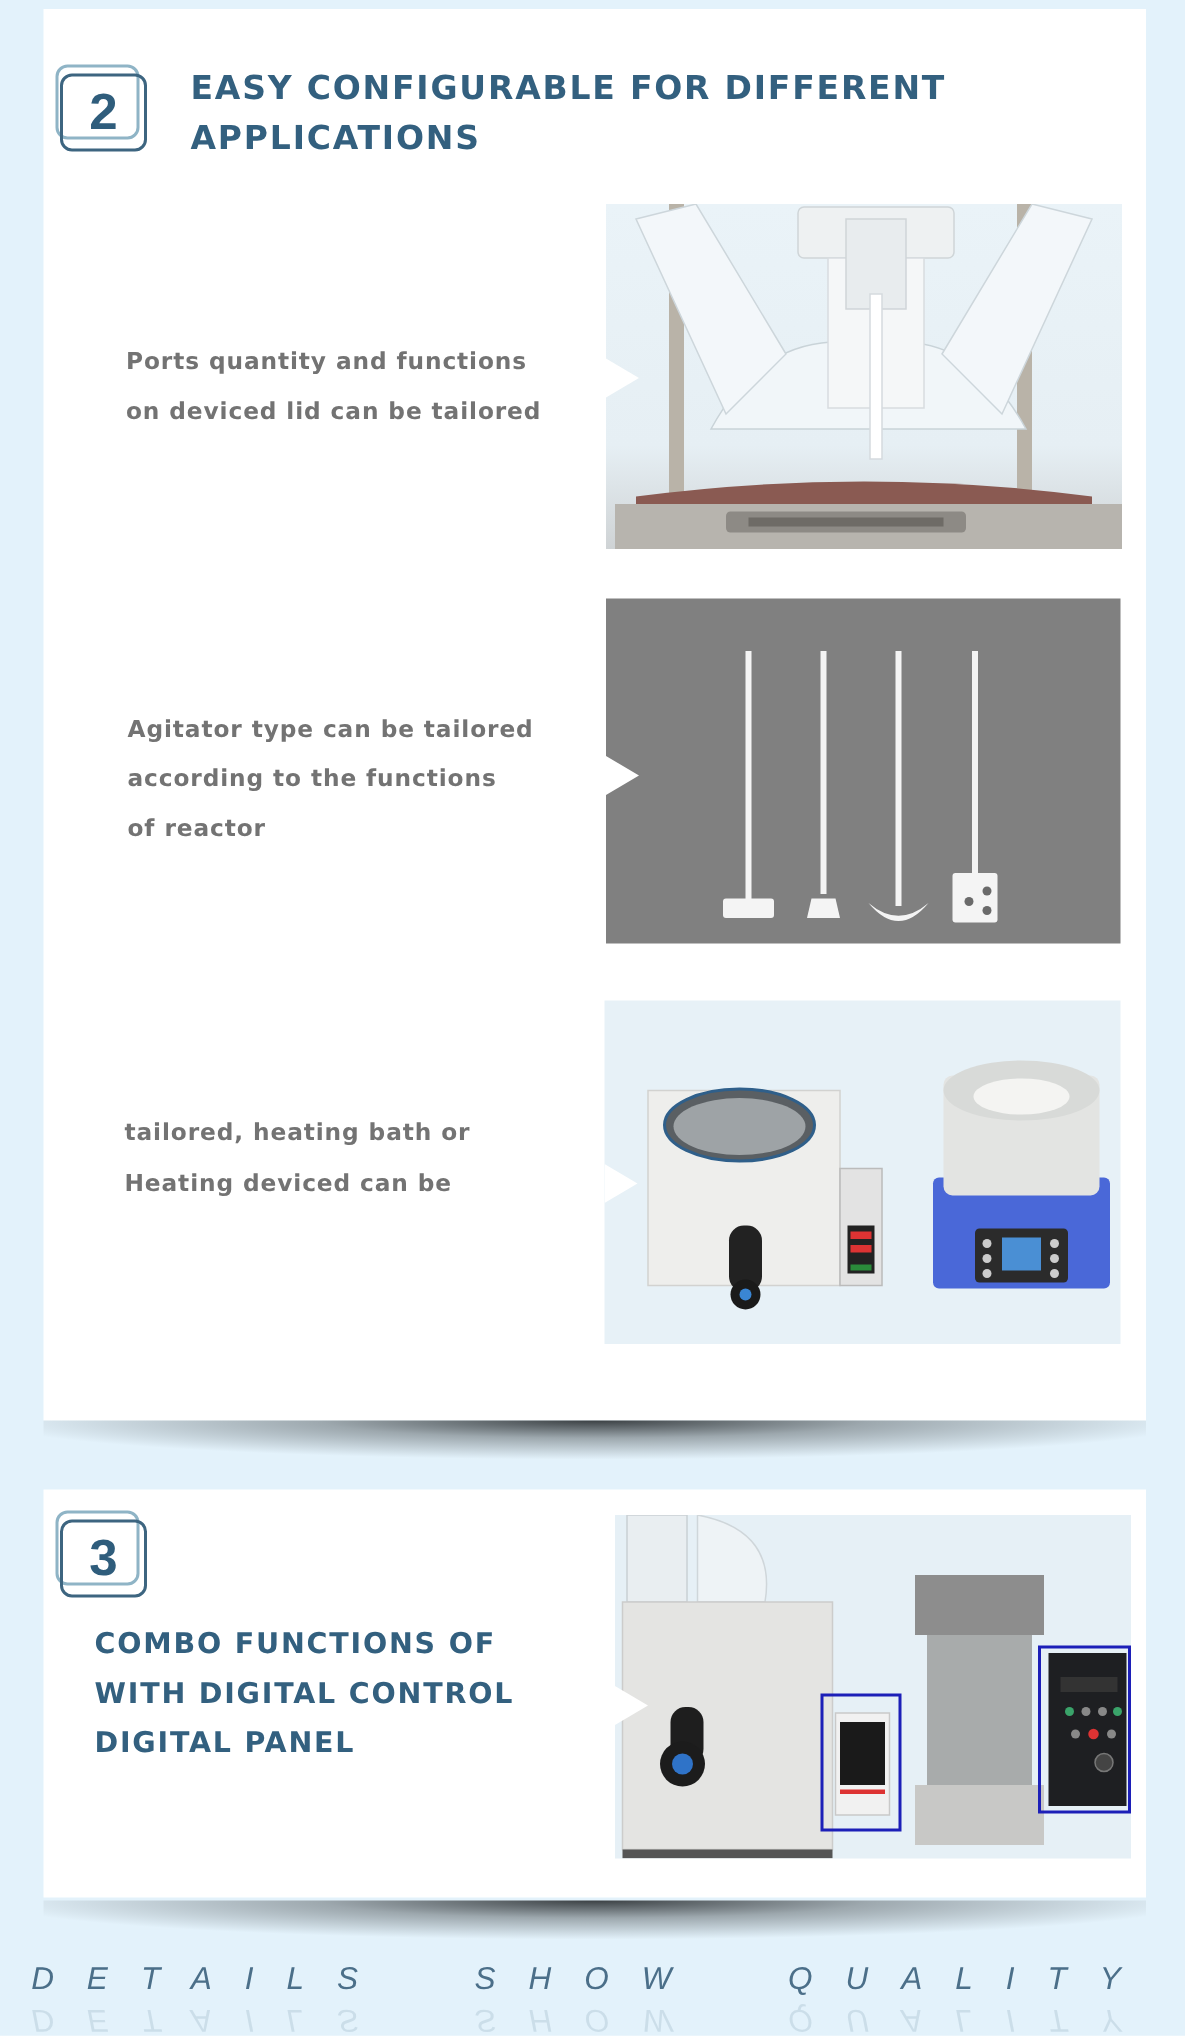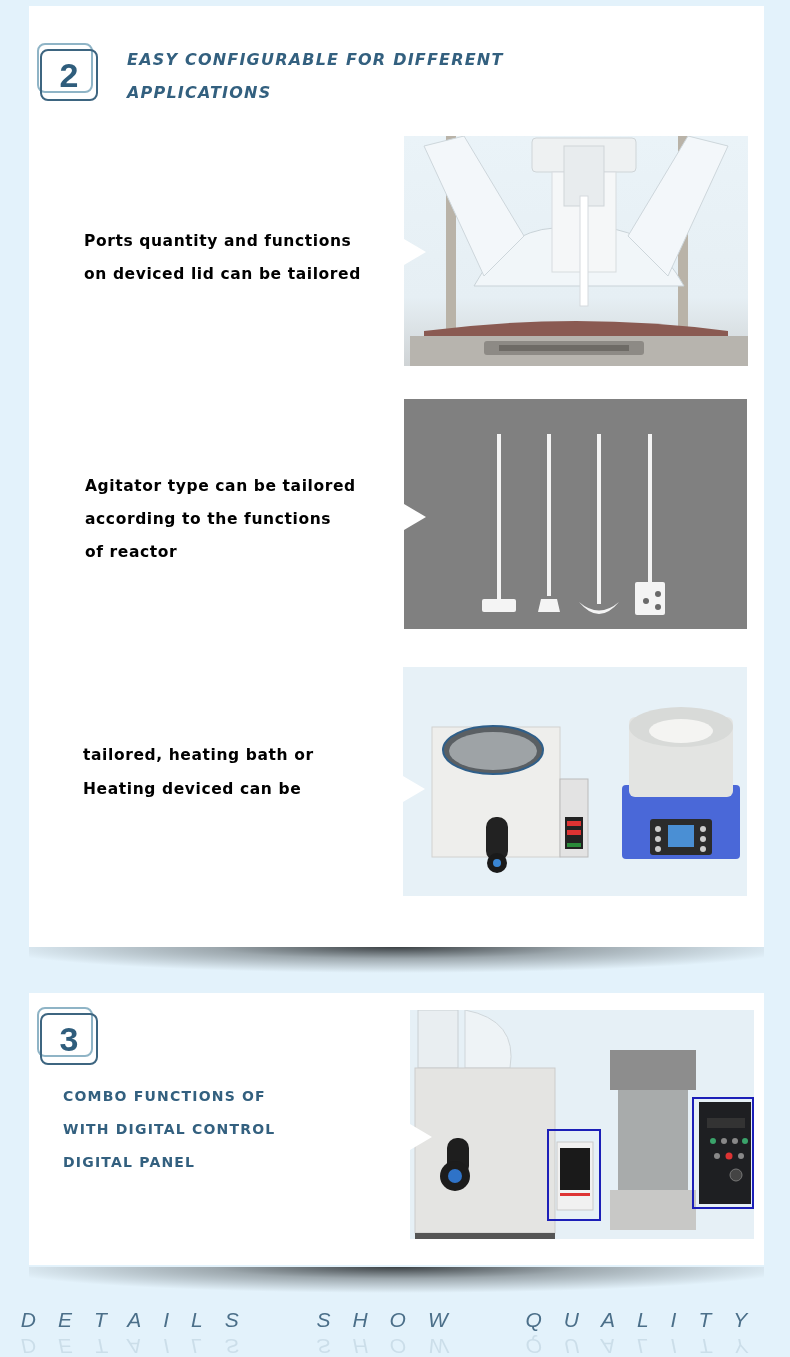--- a/index.html
+++ b/index.html
@@ -15,24 +15,24 @@
   .shadow-1 { top: 947px; }
   .shadow-2 { top: 1267px; }
 
   .badge { position: absolute; width: 62px; height: 58px; }
   .badge .b-back { position: absolute; left: 0; top: 0; width: 56px; height: 50px; border: 2px solid #8fb4c6; border-radius: 8px; }
   .badge .b-front { position: absolute; left: 3px; top: 6px; width: 58px; height: 52px; border: 2.5px solid #3d6580; border-radius: 8px; }
   .badge .b-num { position: absolute; left: 3px; top: 6px; width: 58px; height: 52px; display: flex; align-items: center; justify-content: center;
     font-family: "Liberation Sans", sans-serif; font-weight: bold; font-size: 34px; color: #2f5d7c; }
 
   .heading { position: absolute; color: #33607f; font-weight: bold; letter-spacing: 1.2px; font-family: "DejaVu Sans", sans-serif; }
-  .h2 { left: 127px; top: 43px; font-size: 16px; line-height: 33px; width: 560px; font-style: italic; }
-  .h3 { left: 63px; top: 1080px; font-size: 14px; line-height: 33px; width: 360px; }
+  .h2 { left: 127px; top: 43px; font-size: 22px; line-height: 33px; width: 560px; }
+  .h3 { left: 63px; top: 1080px; font-size: 19px; line-height: 33px; width: 360px; }
 
-  .desc { position: absolute; color: #000000; font-weight: bold; font-family: "DejaVu Sans", sans-serif; font-size: 15.5px; letter-spacing: 0.6px; }
+  .desc { position: absolute; color: #737373; font-weight: bold; font-family: "DejaVu Sans", sans-serif; font-size: 15.5px; letter-spacing: 0.6px; }
   .desc div { white-space: nowrap; }
 
   .photo { position: absolute; overflow: hidden; }
   .arrow { position: absolute; width: 0; height: 0; border-top: 13px solid transparent; border-bottom: 13px solid transparent; border-left: 22px solid #ffffff; }
 
   .tagline { position: absolute; top: 1308px; left: 0; width: 790px; display: flex; justify-content: center; }
   .tagline span { font-family: "Liberation Sans", sans-serif; font-style: italic; font-size: 21px; color: #4b6f89; letter-spacing: 22px; white-space: pre; }
   .tagline-reflect { position: absolute; top: 1334px; left: 0; width: 790px; display: flex; justify-content: center; transform: scaleY(-1); opacity: 0.15; }
   .tagline-reflect span { font-family: "Liberation Sans", sans-serif; font-style: italic; font-size: 21px; color: #4b6f89; letter-spacing: 22px; white-space: pre; }
 </style>

